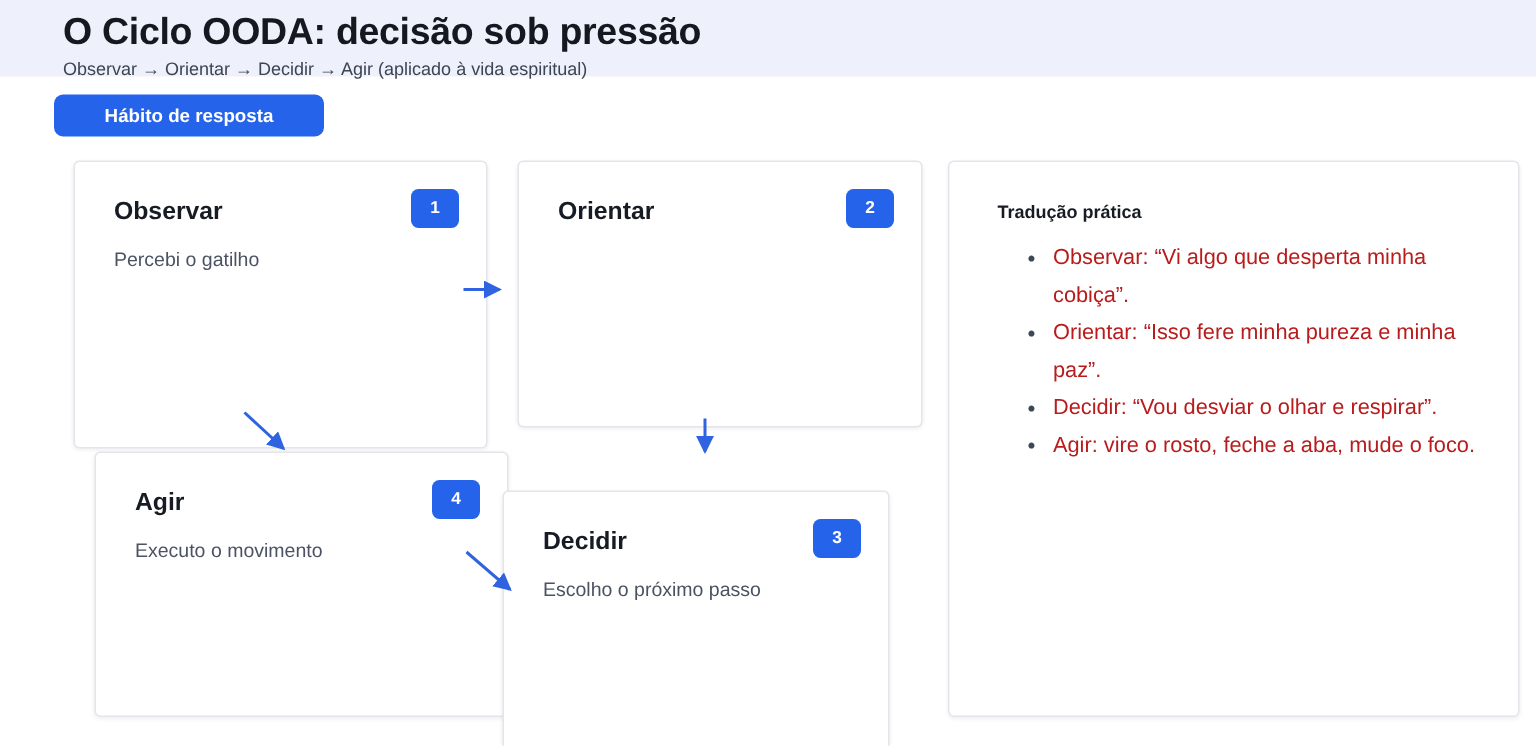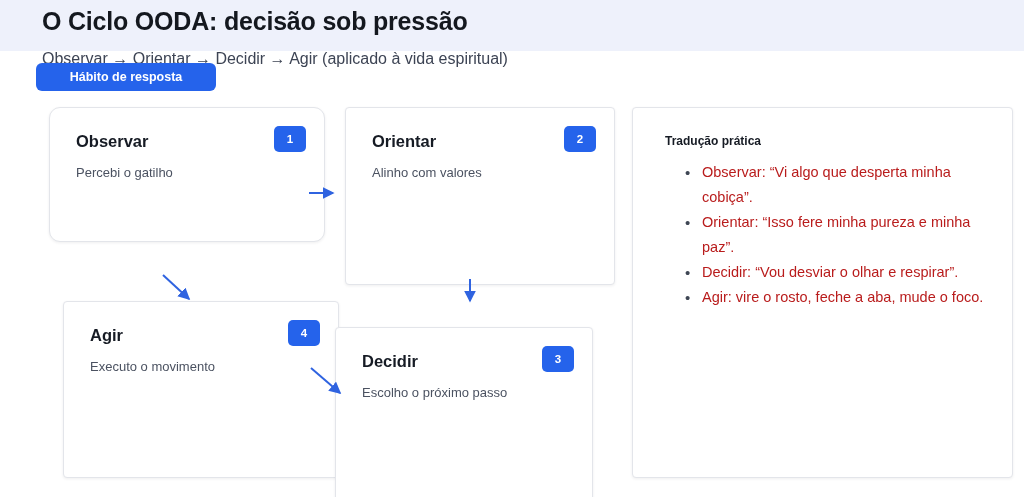--- a/index.html
+++ b/index.html
@@ -35,24 +35,24 @@
   }
   .header-title {
     font-size: 25px;
     font-weight: bold;
     letter-spacing: -0.2px;
     color: #14181f;
     line-height: 30px;
     white-space: nowrap;
   }
   .header-subtitle {
-    font-size: 16px;
+    font-size: 12px;
     color: #3d4454;
     line-height: 18px;
-    margin-top: 14px;
+    margin-top: 1px;
     white-space: nowrap;
   }
 
   
   .pill {
     position: absolute;
     left: 36px;
     top: 63px;
     width: 180px;
     height: 28px;
@@ -70,21 +70,21 @@
   
   .card {
     position: absolute;
     background: #ffffff;
     border: 1px solid #e3e5ea;
     border-radius: 4px;
     box-shadow: 0 1px 3px rgba(22, 28, 45, 0.07);
     box-sizing: border-box;
     padding: 22px 22px 0 26px;
   }
-  .card-observar { left: 49px;  top: 107px; width: 276px; height: 135px; border-radius: 11px; }
+  .card-observar { left: 49px;  top: 107px; width: 276px; height: 192px; }
   .card-orientar { left: 345px; top: 107px; width: 270px; height: 178px; }
   .card-agir     { left: 63px;  top: 301px; width: 276px; height: 177px; }
   .card-decidir  { left: 335px; top: 301px; width: 258px; height: 177px; margin-top: 26px; }
 
   .card-title {
     font-size: 16.5px;
     font-weight: bold;
     color: #161b24;
     line-height: 22px;
     margin: 0;
@@ -178,21 +178,20 @@
   <div class="pill">Hábito de resposta</div>
 
   <div class="card card-observar">
     <div class="card-title">Observar</div>
     <div class="card-desc">Percebi o gatilho</div>
     <div class="card-badge">1</div>
   </div>
 
   <div class="card card-orientar">
     <div class="card-title">Orientar</div>
-    <div class="card-desc">Alinho com valores</div>
     <div class="card-badge">2</div>
   </div>
 
   <div class="card card-agir">
     <div class="card-title">Agir</div>
     <div class="card-desc">Executo o movimento</div>
     <div class="card-badge">4</div>
   </div>
 
   <div class="card card-decidir">

